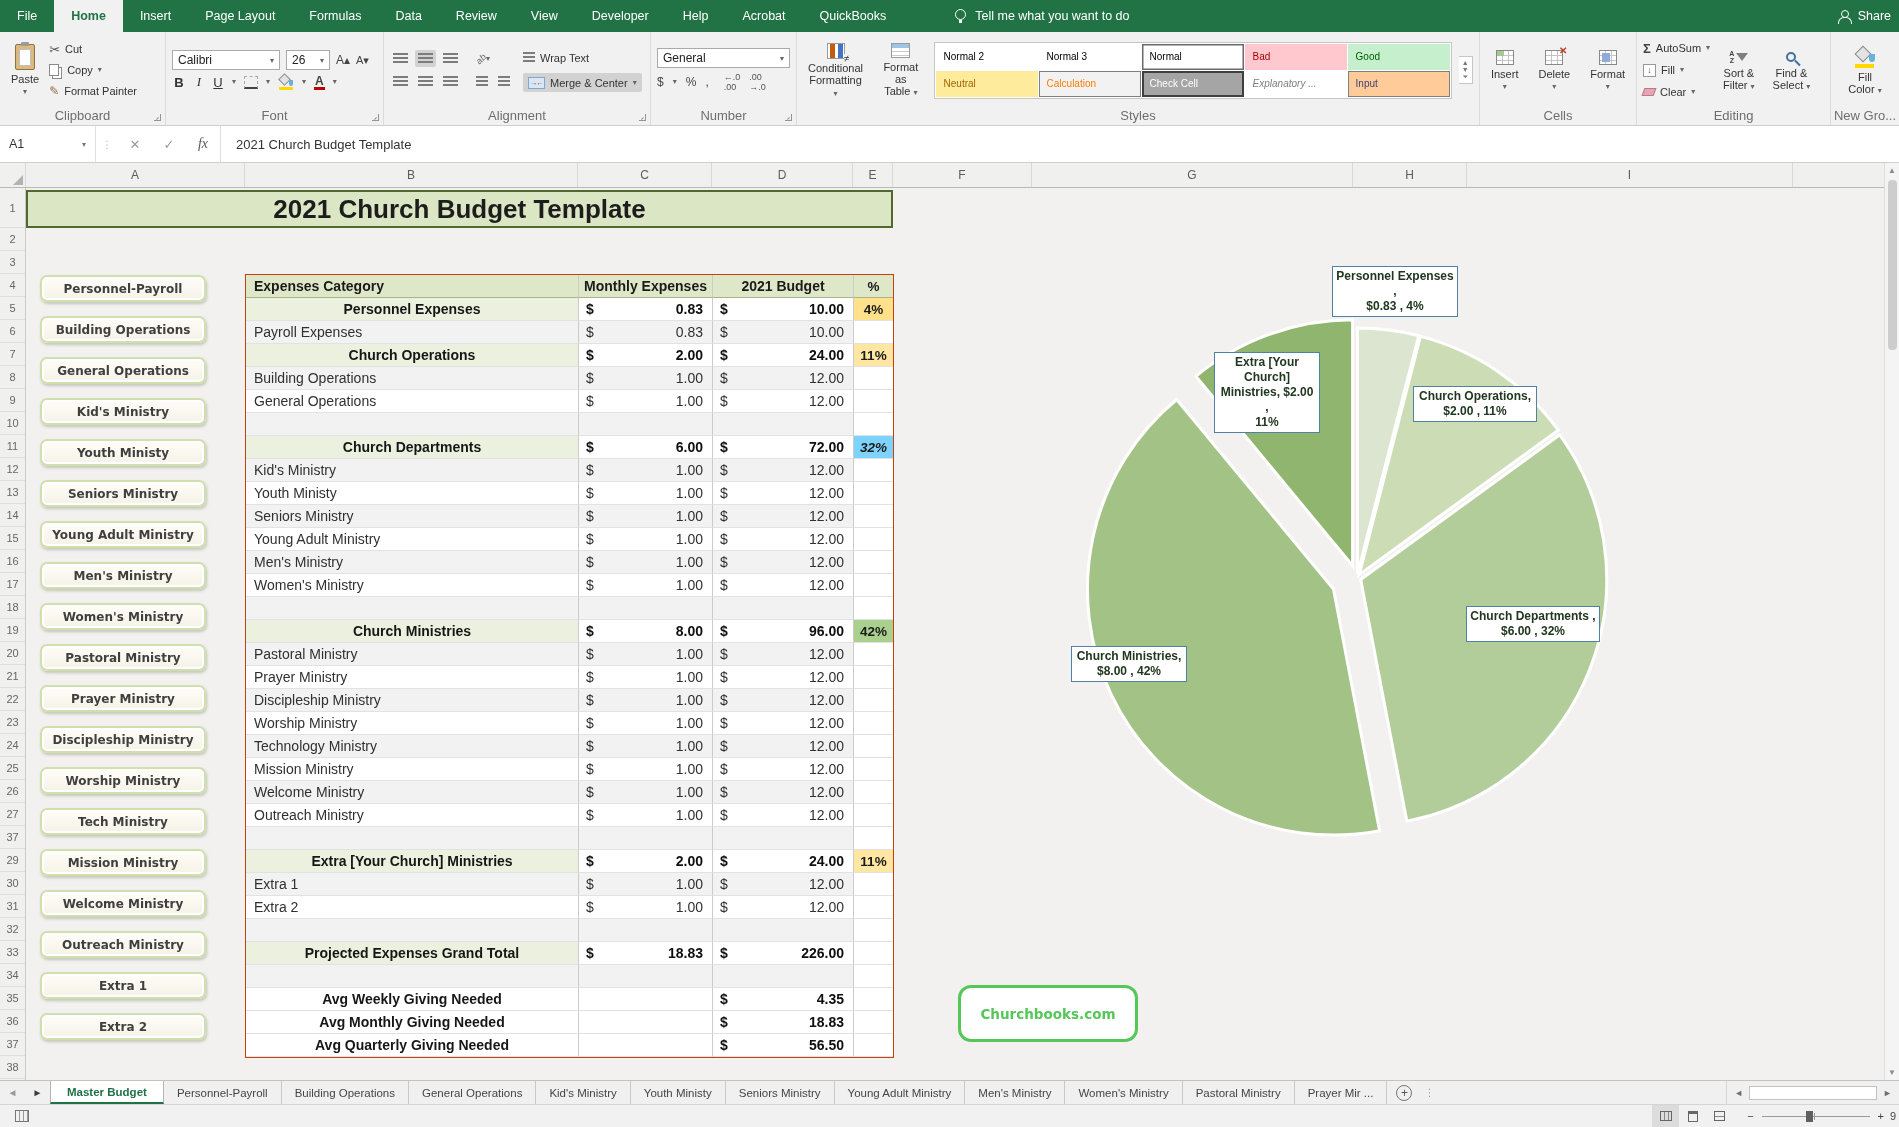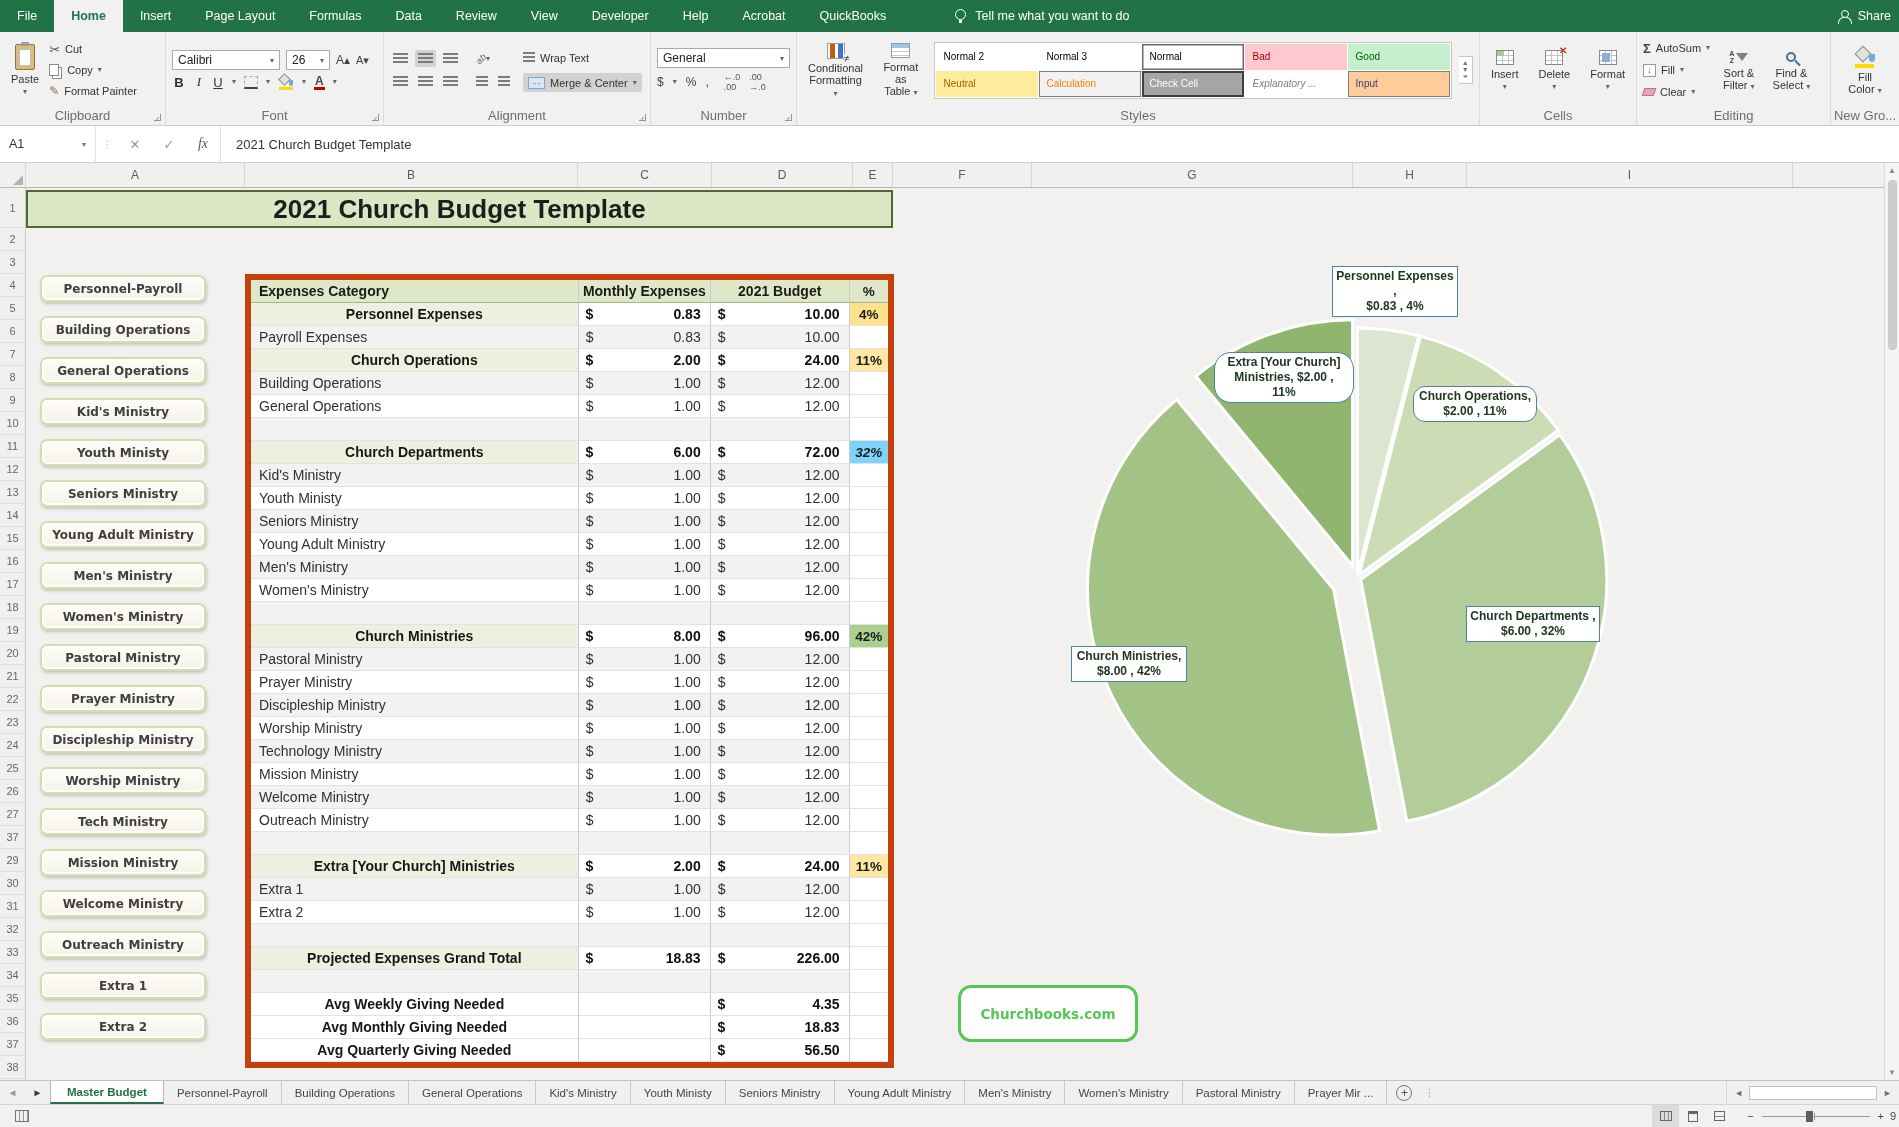--- a/index.html
+++ b/index.html
@@ -128,21 +128,21 @@
             font-size:26px;font-weight:700;color:#1d1d1d;font-family:"Liberation Sans",sans-serif}
 
   
   .sbtn{position:absolute;left:40px;width:166px;height:27px;border:2px solid #cfdfae;border-radius:7px;
         background:linear-gradient(#fffdf8,#f5f2e7);
         box-shadow:1px 2px 3px rgba(110,120,80,.35),inset 0 0 0 2px #fff;
         display:flex;align-items:center;justify-content:center;
         font-family:"DejaVu Sans",sans-serif;font-weight:700;font-size:12px;color:#3f3f3f;white-space:nowrap}
 
   
-  #table{position:absolute;left:245px;top:274px;width:649px;border:6px solid #c2410c;background:#fff}
+  #table{position:absolute;left:245px;top:274px;width:649px;border:1px solid #c2410c;background:#fff}
   .trow{display:flex;height:23px}
   .tc{border-right:1px solid #cbcbcb;border-bottom:1px solid #e2e2e2;display:flex;align-items:center;
       font-size:14px;color:#303030;overflow:hidden;white-space:nowrap}
   .cb{width:333px}.cc{width:134px}.cd{width:141px}
   .ce{width:39px;border-right:none;justify-content:center;font-size:13.5px}
   .th{background:#dee8c8;font-weight:700;color:#1a1a1a;border-bottom:1px solid #a9b28b}
   .th.cb{padding-left:8px}
   .th.cc,.th.cd{justify-content:center}
   .money{justify-content:space-between;padding:0 9px 0 7px}
   .secb{background:#ebf1de;justify-content:center;font-weight:700;color:#161616}
@@ -933,27 +933,27 @@
   <svg id="pie" width="640" height="580" style="left: 1040px; top: 295px; position: absolute;">
       <path d="M 317.5013329342572 279.0315411947421 L 317.5013329342572 33.03154119474209 A 246 246 0 0 1 378.6790451768115 40.76008355709885 Z" fill="#dbe5cf" stroke="#ffffff" stroke-width="3"></path>
       <path d="M 319.24833351140853 279.69167770290176 L 380.4260457539628 41.42022006525852 A 246 246 0 0 1 518.2665141276456 135.09650563895337 Z" fill="#ccddb5" stroke="#ffffff" stroke-width="3"></path>
       <path d="M 320.719105943553 284.4724982107387 L 519.73728655979 139.87732614679032 A 246 246 0 0 1 366.8149093316413 526.1151618899961 Z" fill="#b3cd9a" stroke="#ffffff" stroke-width="3"></path>
       <path d="M 293.4744966358835 294.0702615806919 L 339.57030002397175 535.7129252599493 A 246 246 0 0 1 136.6681951577057 104.5240038578479 Z" fill="#a3c286" stroke="#ffffff" stroke-width="3"></path>
       <path d="M 312.59640703681123 270.76855000359507 L 155.79010555863343 81.22229228075105 A 246 246 0 0 1 312.5964070368112 24.768550003595067 Z" fill="#8fb56e" stroke="#ffffff" stroke-width="3"></path>
     </svg>
   <div id="pielabels">
       <div class="plbl" style="left: 1332px; top: 266px; width: 126px;">Personnel Expenses ,
 $0.83 , 4%</div>
-      <div class="plbl" style="left: 1413px; top: 386px; width: 124px; border-radius: 12px;">Church Operations,
+      <div class="plbl" style="left: 1413px; top: 386px; width: 124px;">Church Operations,
 $2.00 , 11%</div>
       <div class="plbl" style="left: 1466px; top: 606px; width: 134px;">Church Departments ,
 $6.00 , 32%</div>
       <div class="plbl" style="left: 1071px; top: 646px; width: 116px;">Church Ministries,
 $8.00 , 42%</div>
-      <div class="plbl" style="left: 1214px; top: 352px; width: 140px; border-radius: 17px;">Extra [Your Church]
+      <div class="plbl" style="left: 1214px; top: 352px; width: 106px;">Extra [Your Church]
 Ministries, $2.00 ,
 11%</div>
     </div>
 
   <div id="sheettabs">
     <span class="navarr">◄</span>
     <span class="navarr dark">►</span>
     <div id="stabs" style="display:flex;align-items:stretch">
         <div class="stab active">Master Budget</div>
         <div class="stab">Personnel-Payroll</div>

